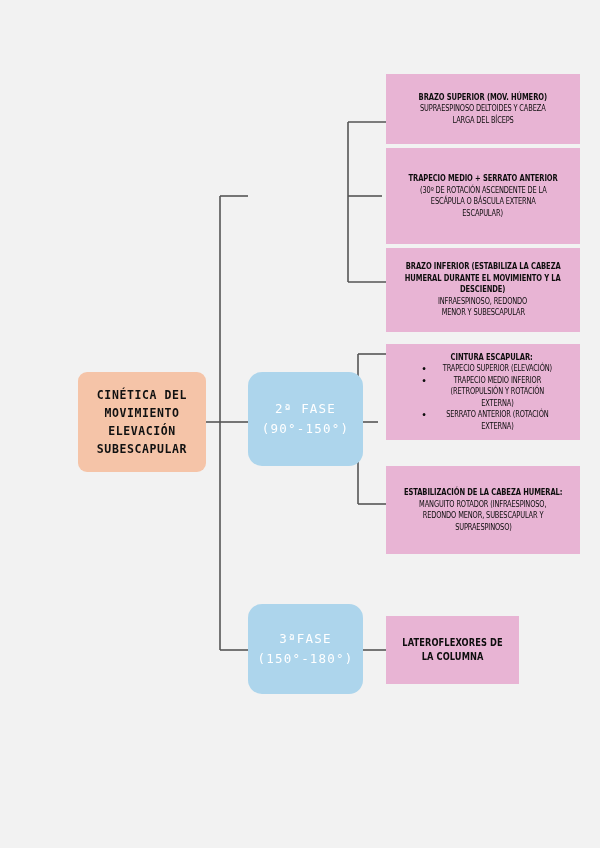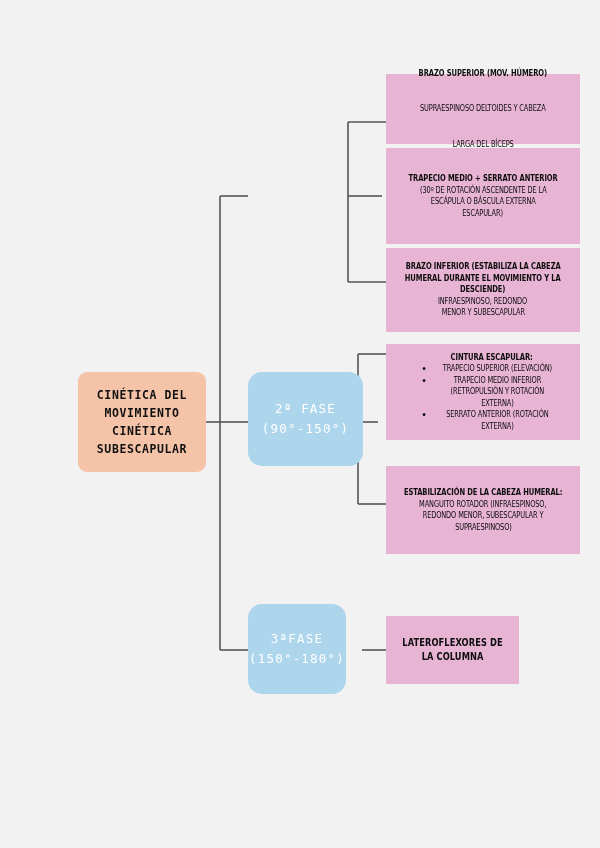--- a/index.html
+++ b/index.html
@@ -154,36 +154,36 @@
       <path d="M 358 354 L 386 354"></path>
       <path d="M 358 504 L 386 504"></path>
 
       <path d="M 362 650 L 386 650"></path>
     </g>
   </svg>
 
   <div class="node root-node" style="left:78px; top:372px; width:128px; height:100px;">
     <div class="node-text">CINÉTICA DEL</div>
     <div class="node-text">MOVIMIENTO</div>
-    <div class="node-text">CINÉTICA</div>
+    <div class="node-text">ELEVACIÓN</div>
     <div class="node-text">SUBESCAPULAR</div>
   </div>
 
 
   <div class="node phase-node" style="left:248px; top:372px; width:115px; height:94px;">
     <div class="node-text">2ª FASE</div>
     <div class="node-text">(90°-150°)</div>
   </div>
 
-  <div class="node phase-node" style="left:248px; top:604px; width:98px; height:90px;">
+  <div class="node phase-node" style="left:248px; top:604px; width:115px; height:90px;">
     <div class="node-text">3ªFASE</div>
     <div class="node-text">(150°-180°)</div>
   </div>
 
-  <div class="node content-node" style="left:386px; top:74px; width:194px; height:70px;gap:24px;">
+  <div class="node content-node" style="left:386px; top:74px; width:194px; height:70px;">
     <div class="line-head">BRAZO SUPERIOR (MOV. HÚMERO)</div>
     <div class="line-body">SUPRAESPINOSO DELTOIDES Y CABEZA</div>
     <div class="line-body">LARGA DEL BÍCEPS</div>
   </div>
 
   <div class="node content-node" style="left:386px; top:148px; width:194px; height:96px;">
     <div class="line-head">TRAPECIO MEDIO + SERRATO ANTERIOR</div>
     <div class="line-body">(30º DE ROTACIÓN ASCENDENTE DE LA</div>
     <div class="line-body">ESCÁPULA O BÁSCULA EXTERNA</div>
     <div class="line-body">ESCAPULAR)</div>

